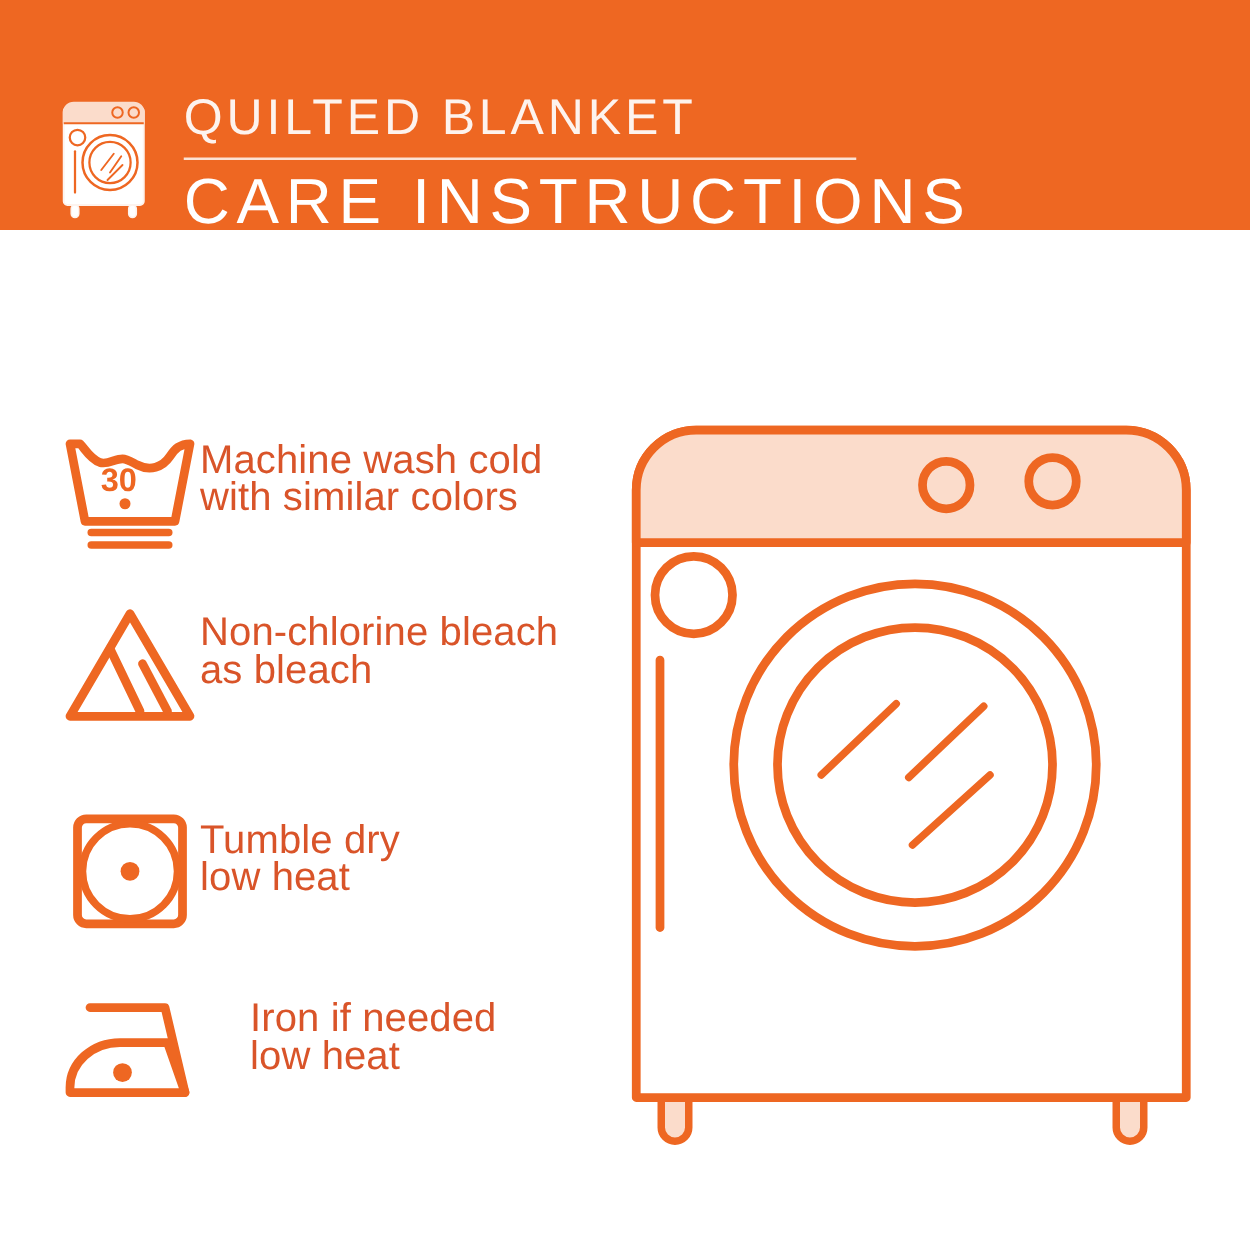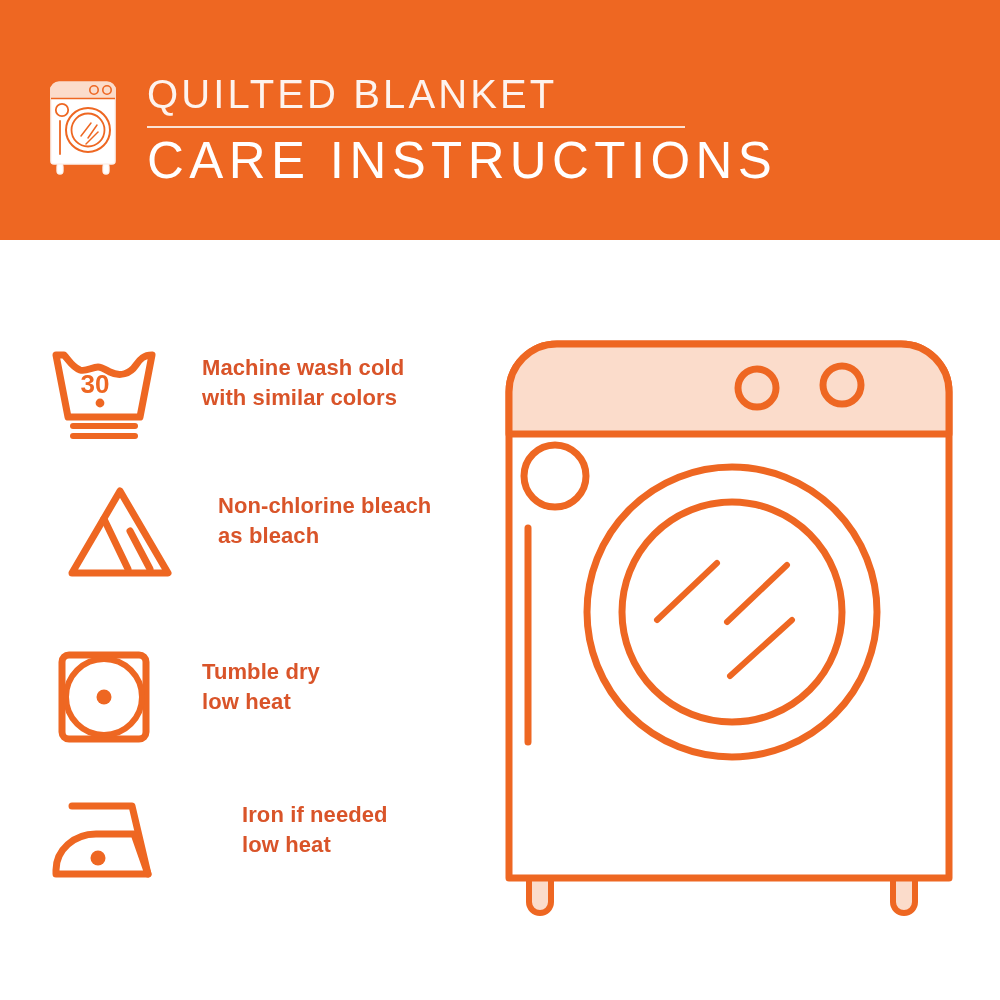--- a/index.html
+++ b/index.html
@@ -18,21 +18,21 @@
     width: 1000px;
     height: 1000px;
     background: #ffffff;
   }
 
   
   #header {
     position: absolute;
     left: 0; top: 0;
     width: 1000px;
-    height: 240px;
+    height: 184px;
     background: #ee6722;
     overflow: hidden;
   }
 
   #header-machine-icon {
     position: absolute;
     left: 46px;
     top: 68px;
     width: 80px;
     height: 108px;
@@ -84,40 +84,39 @@
 
   .care-row {
     position: absolute;
     left: 0;
     width: 480px;
     display: flex;
     align-items: flex-start;
   }
 
   .care-row.row-0 { top: 105px; }
-  .care-row.row-1 { top: 243px; padding-left: 16px; }
+  .care-row.row-1 { top: 243px; }
   .care-row.row-2 { top: 409px; }
   .care-row.row-3 { top: 552px; gap: 40px; }
 
   .care-symbol {
     width: 112px;
     min-width: 112px;
     height: 96px;
     margin-left: 48px;
     display: flex;
     align-items: center;
     justify-content: center;
   }
 
   .care-text {
-    margin-left: 42px;
     color: #d95429;
-    font-size: 22px;
+    font-size: 32px;
     line-height: 29.5px;
-    font-weight: 700;
+    font-weight: 400;
     letter-spacing: 0.1px;
     padding-top: 8px;
     font-family: "Liberation Sans", sans-serif;
   }
 
   .care-text div { white-space: nowrap; }
 
   
   #machine-illustration {
     position: absolute;

